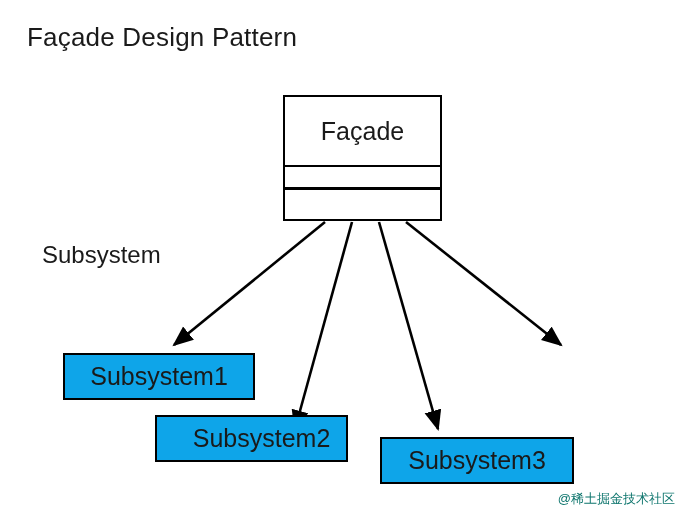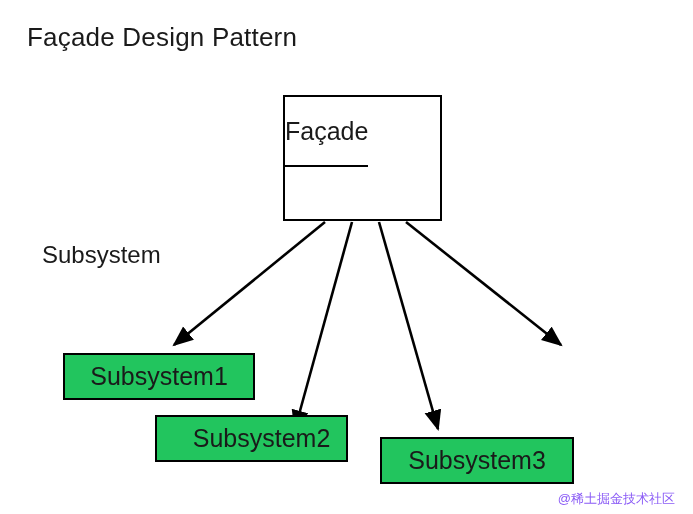--- a/index.html
+++ b/index.html
@@ -52,21 +52,21 @@
   .uml-class {
     position: absolute;
     left: 283px;
     top: 95px;
     width: 159px;
     height: 126px;
     box-sizing: border-box;
     border: 2px solid #000000;
     background: #ffffff;
     display: flex;
-    flex-direction: row;
+    flex-direction: column;
   }
   .uml-name-compartment {
     height: 70px;
     box-sizing: border-box;
     border-bottom: 2px solid #000000;
     display: flex;
     align-items: center;
     justify-content: center;
   }
   .uml-name-compartment span {
@@ -82,21 +82,21 @@
   .uml-op-compartment {
     flex: 1 1 auto;
     box-sizing: border-box;
   }
 
   
   .node-box {
     position: absolute;
     box-sizing: border-box;
     border: 2px solid #000000;
-    background: #22c55e;
+    background: #0ea5e9;
     display: flex;
     align-items: center;
     justify-content: center;
   }
   .node-box span {
     font-size: 25px;
     color: #1a1a1a;
     line-height: 1;
     white-space: nowrap;
   }
@@ -105,21 +105,21 @@
   #node-sub4 { left: 473px; top: 353px; width: 195px; height: 47px; }
   #node-sub2 { left: 155px; top: 415px; width: 193px; height: 47px; padding-left: 20px; }
   #node-sub3 { left: 380px; top: 437px; width: 194px; height: 47px; }
 
   
   .watermark {
     position: absolute;
     right: 18px;
     bottom: 6px;
     font-size: 13px;
-    color: #8b5cf6;
+    color: #0f766e;
     white-space: nowrap;
     user-select: none;
   }
 </style>
 </head>
 <body>
 
 <div id="canvas">
 
   <div class="diagram-title">Façade Design Pattern</div>

